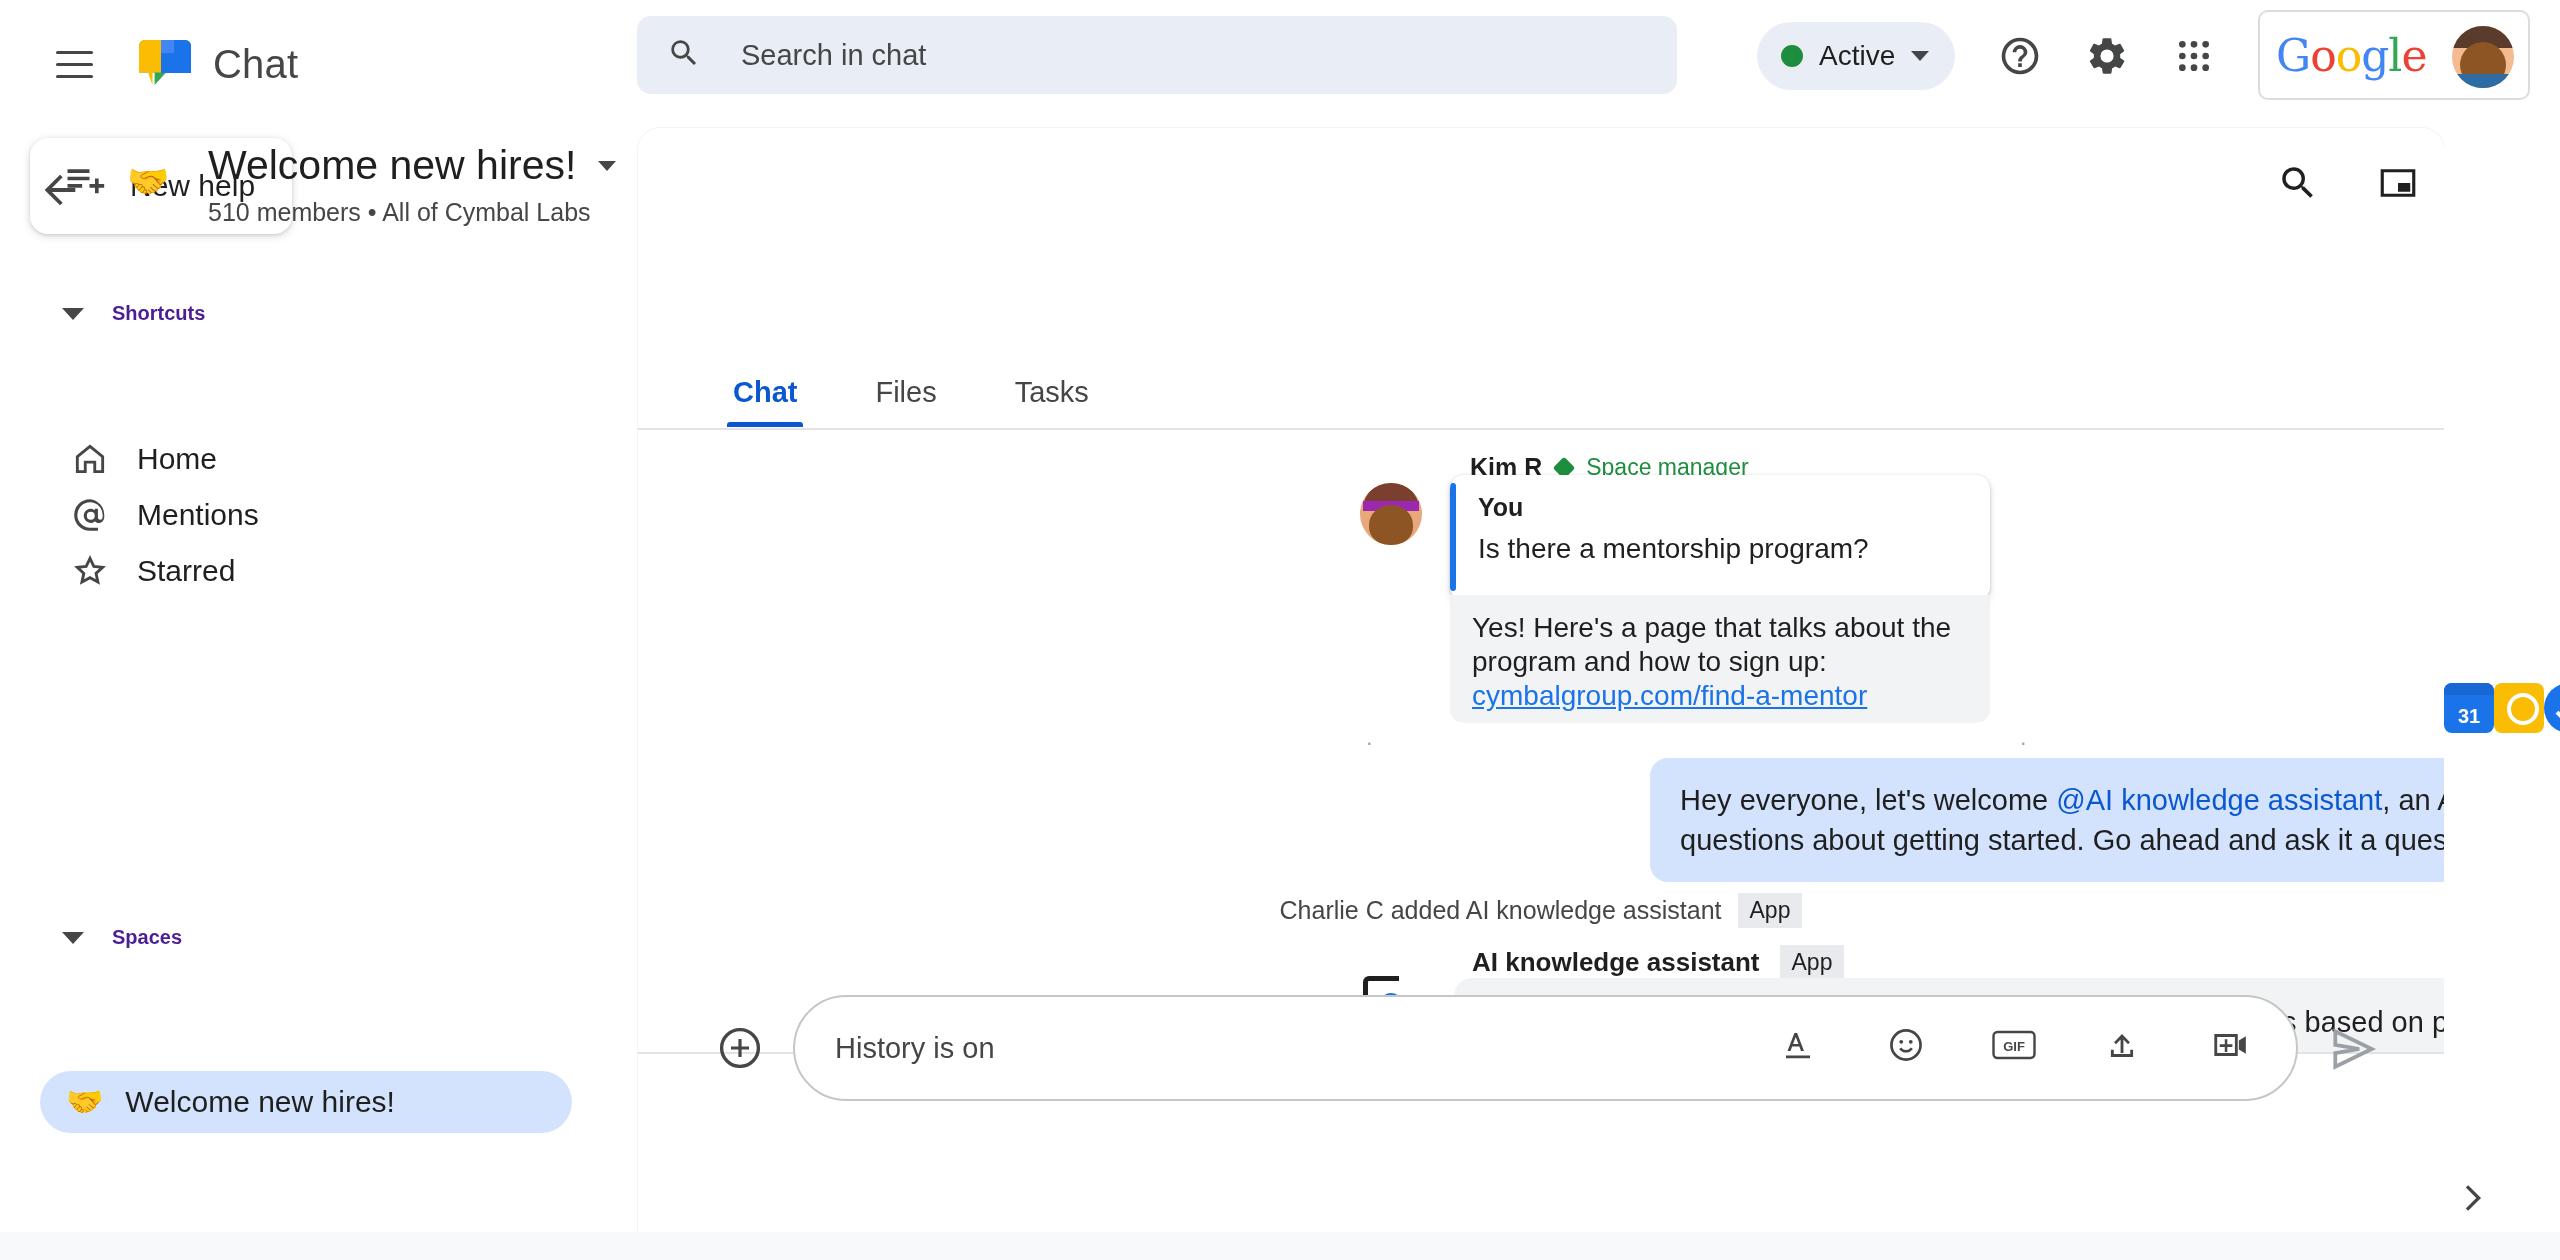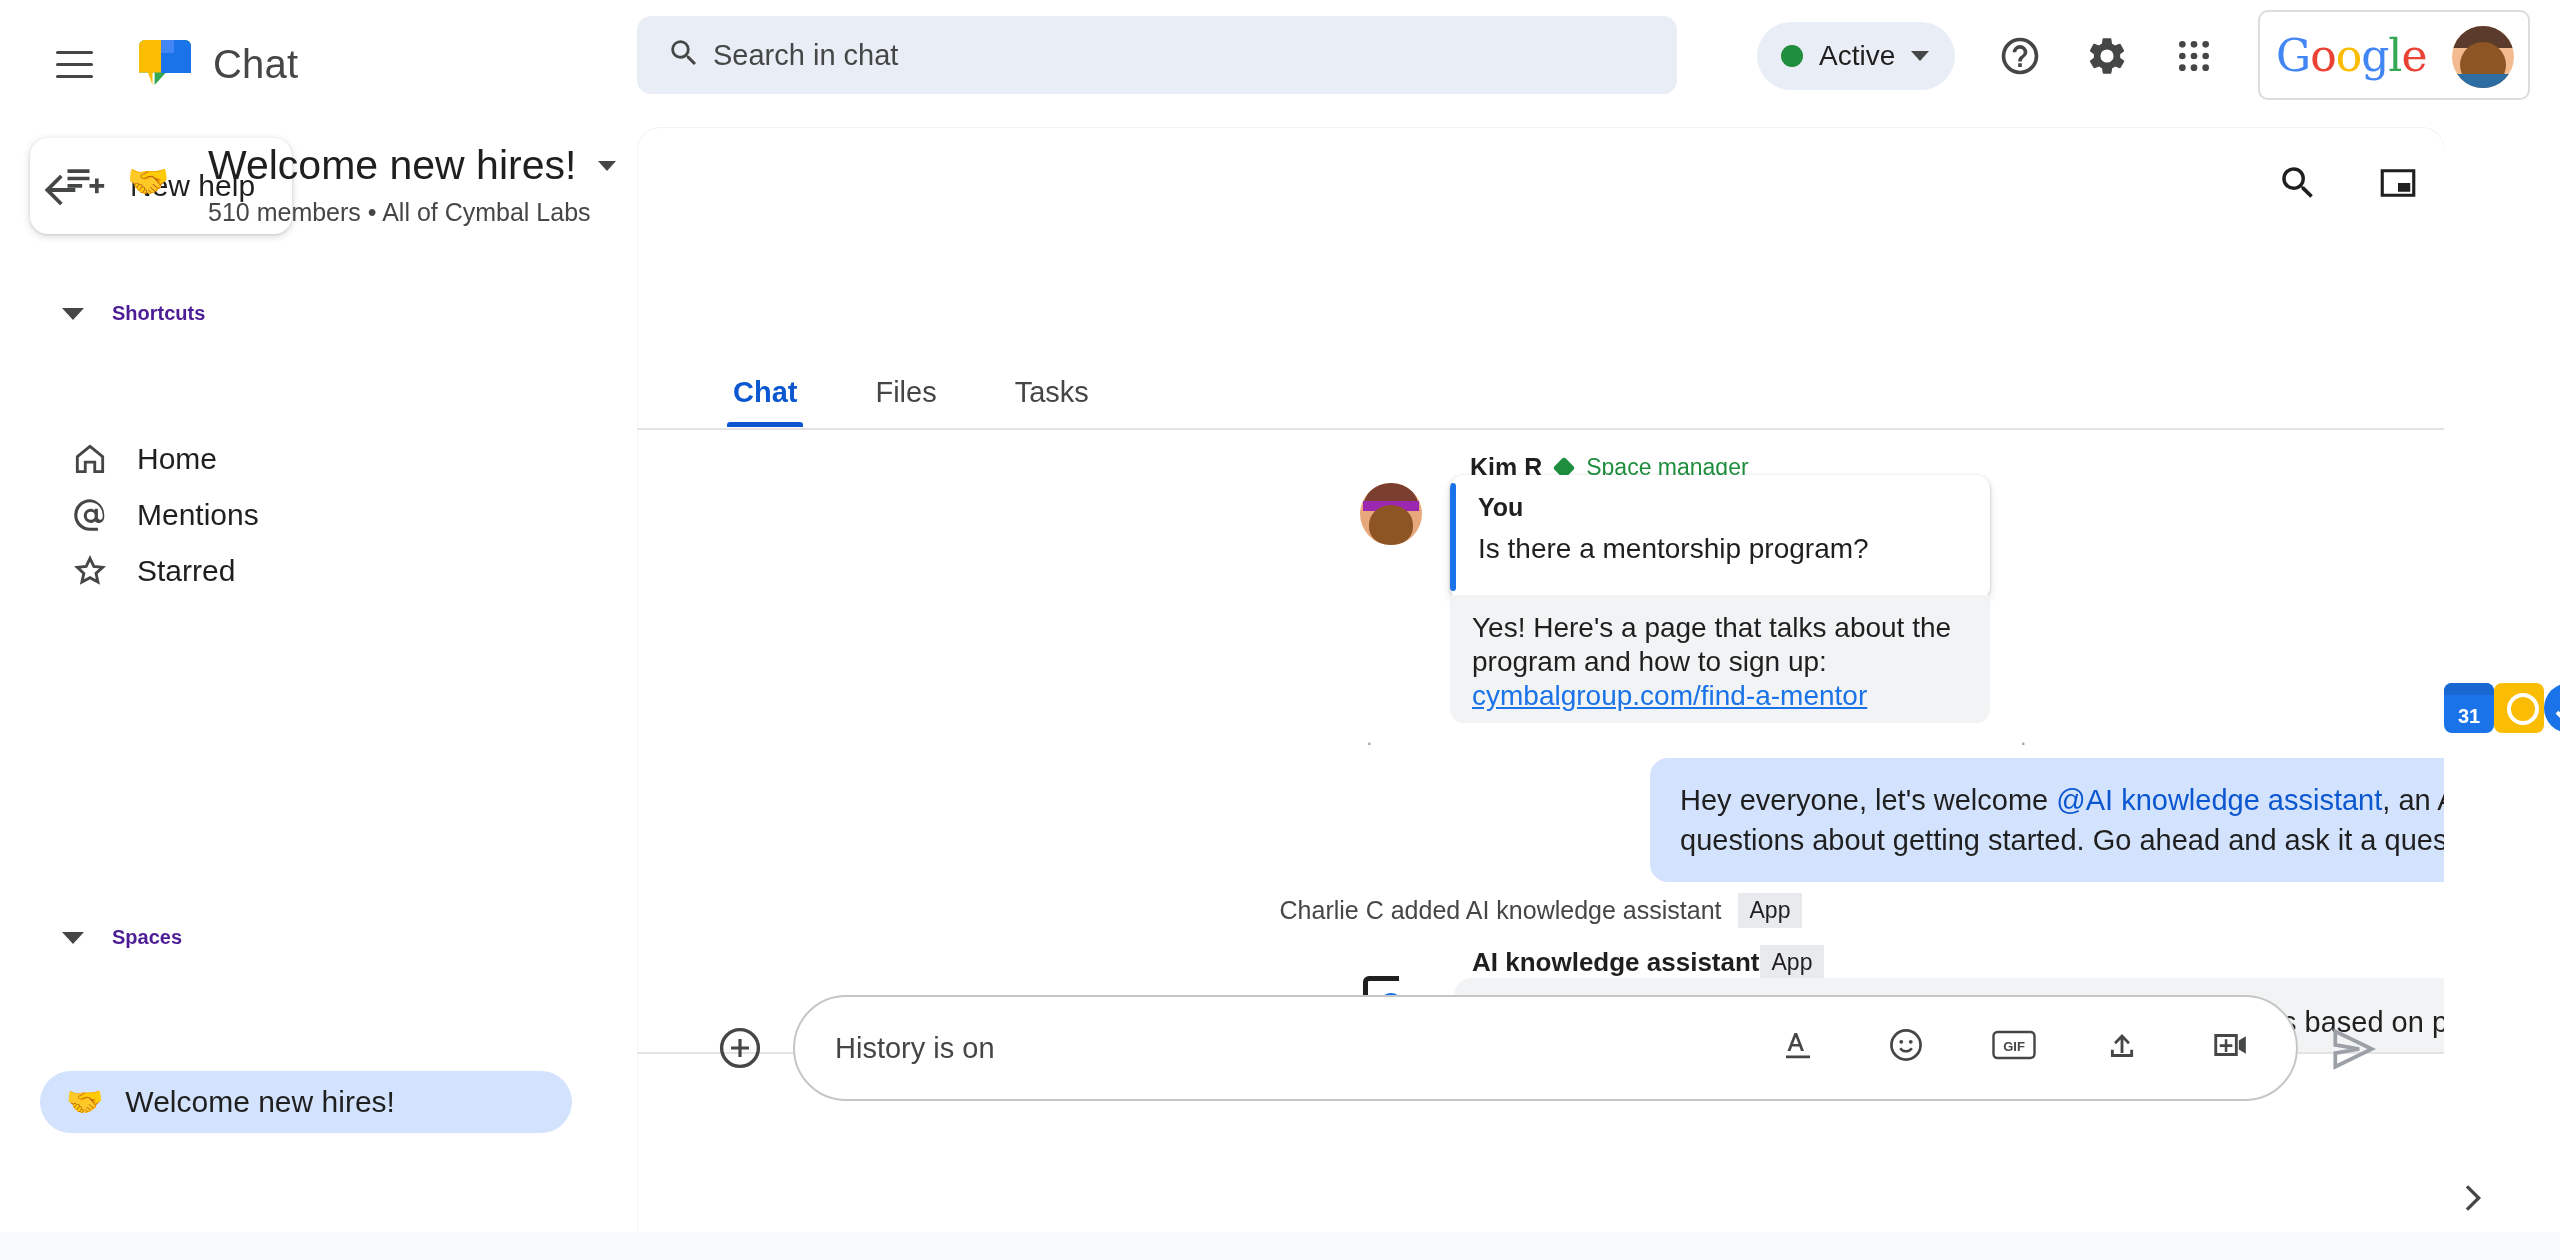--- a/index.html
+++ b/index.html
@@ -77,21 +77,21 @@
   .searchbar {
     position: absolute; left: 637px; top: 16px;
     width: 1040px; height: 78px;
     background: #e9eef6;
     border-radius: 14px;
     display: flex; align-items: center;
     cursor: text;
   }
   .searchbar .s-ico { margin-left: 30px; }
   .searchbar .s-ph {
-    margin-left: 12px;
+    margin-left: 40px;
     font-size: 29px; color: #444746;
   }
 
   .active-chip {
     position: absolute; left: 1757px; top: 22px;
     height: 68px; padding: 0 26px 0 24px;
     background: #e9eef6;
     border-radius: 34px;
     display: flex; align-items: center; gap: 16px;
     cursor: pointer;
@@ -381,21 +381,21 @@
   }
   .app-pill {
     display: inline-block;
     font-size: 23px; color: #1f1f1f;
     background: #e8eaed; border-radius: 0;
     padding: 4px 12px;
   }
 
   .bot-header {
     position: absolute; left: 834px; top: 512px;
-    display: flex; align-items: center; gap: 0;
+    display: flex; align-items: center; gap: 20px;
   }
   .bot-header .bn { font-size: 26px; font-weight: 700; color: #1f1f1f; }
 
   .bot-avatar {
     position: absolute; left: 722px; top: 540px;
     width: 62px; height: 62px;
     display: flex; align-items: center; justify-content: center;
   }
   .bot-avatar .sq {
     width: 56px; height: 56px;

